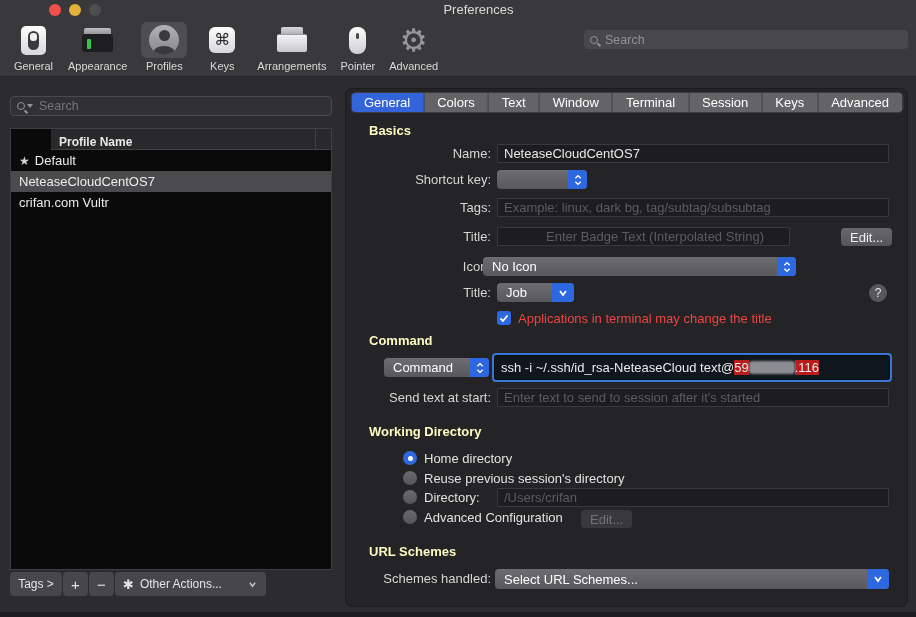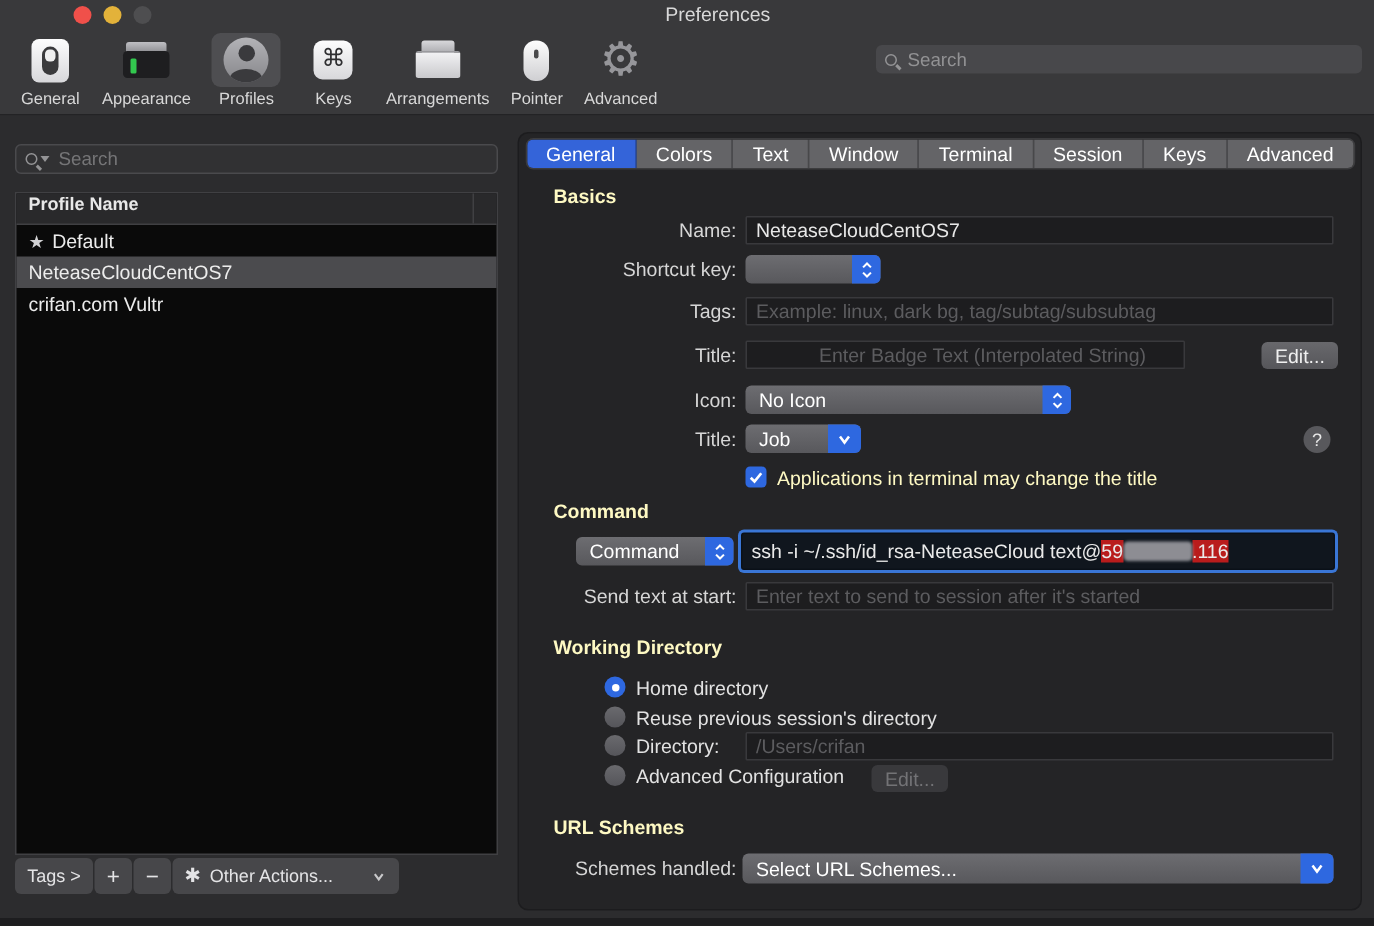--- a/index.html
+++ b/index.html
@@ -50,21 +50,21 @@
   
   .content { position:absolute; top:78px; left:0; right:0; bottom:0; background:#2c2c2e; }
   .bottom-strip { position:absolute; left:0; right:0; bottom:0; height:5px; background:#1d1d1f; }
 
   
   .sb-search { position:absolute; top:18px; left:10px; width:322px; height:20px; background:#313133; border:1px solid #4a4a4d; border-radius:4px; display:flex; align-items:center; padding:0 6px; }
   .sb-search .chev { width:0; height:0; border-left:3.5px solid transparent; border-right:3.5px solid transparent; border-top:4px solid #949496; margin-left:2px; }
   .sb-search .ph { margin-left:6px; color:#757577; font-size:12.5px; }
 
   .ptable { position:absolute; top:50px; left:10px; width:322px; height:442px; background:#0a0a0a; border:1px solid #404043; }
-  .ptable-header { height:21px; background:#29292b; border-bottom:1px solid #404043; display:flex; align-items:flex-start; padding-left:8px; position:relative; }
+  .ptable-header { height:21px; background:#29292b; border-bottom:1px solid #404043; display:flex; align-items:flex-end; padding-left:8px; position:relative;margin-left:40px; }
   .ptable-header .hname { color:#e8e8e8; font-size:12px; font-weight:bold; }
   .ptable-header .hdiv { position:absolute; right:15px; top:0; bottom:0; width:1px; background:#404043; }
   .prow { height:21px; display:flex; align-items:center; padding-left:8px; color:#ececec; font-size:13px; }
   .prow.selected { background:#4b4b4e; }
   .prow .star { color:#d2d2d4; font-size:12px; margin-right:5px; }
 
   .sb-footer { position:absolute; top:494px; left:10px; height:24px; display:flex; gap:1px; }
   .sb-btn { background:#47474a; color:#e4e4e6; font-size:12px; display:flex; align-items:center; justify-content:center; border-radius:4px; height:24px; }
   .sb-btn.tags { width:52px; }
   .sb-btn.plus, .sb-btn.minus { width:25px; font-size:15px; }
@@ -89,21 +89,21 @@
   .popup { position:absolute; height:19px; background:linear-gradient(#6d6d71,#58585c); border-radius:4px; display:flex; align-items:center; color:#fff; font-size:13px; }
   .popup .ptext { padding-left:9px; flex:1; white-space:nowrap; overflow:hidden; }
   .stepper { width:19px; align-self:stretch; background:#2e68e0; border-radius:0 4px 4px 0; display:flex; align-items:center; justify-content:center; flex:none; }
   .ddbtn { width:22px; align-self:stretch; background:#2e68e0; border-radius:0 4px 4px 0; display:flex; align-items:center; justify-content:center; flex:none; }
 
   .btn { position:absolute; height:18px; background:linear-gradient(#68686c,#56565a); border-radius:4px; color:#f0f0f0; font-size:13px; display:flex; align-items:center; justify-content:center; padding:0 9px; }
   .btn.disabled { background:#39393c; color:#737376; }
   .helpbtn { position:absolute; width:18px; height:18px; border-radius:50%; background:#58585c; color:#e8e8e8; font-size:12px; display:flex; align-items:center; justify-content:center; }
 
   .cbx { position:absolute; left:151px; top:1px; width:14px; height:14px; border-radius:3px; background:#2e68e0; display:flex; align-items:center; justify-content:center; }
-  .cbx-label { position:absolute; left:172px; top:1px; color:#fef9c3; font-size:13px; }
+  .cbx-label { position:absolute; left:172px; top:1px; color:#ef4444; font-size:13px; }
 
   .radio { position:absolute; left:57px; top:2px; width:14px; height:14px; border-radius:50%; background:linear-gradient(#6a6a6e,#55555a); }
   .radio.on { background:#2e68e0; }
   .radio.on::after { content:""; position:absolute; left:4.5px; top:4.5px; width:5px; height:5px; border-radius:50%; background:#fff; }
   .radio-label { position:absolute; left:78px; top:2px; color:#e2e2e2; font-size:13px; }
 
   .cmdfield { position:absolute; left:148px; top:0; width:396px; height:25px; background:#10161e; border:1px solid #0a1018; box-shadow:0 0 0 2px #3a76d6; border-radius:2px; display:flex; align-items:center; padding:0 6px; color:#eaeaea; font-size:13px; white-space:nowrap; overflow:hidden; }
   .cmdfield .sel { background:#b91c1c; }
   .redact { display:inline-block; width:46px; height:13px; background:#94949a; border-radius:3px; vertical-align:middle; filter:blur(1.2px); opacity:.95; }
 
@@ -262,21 +262,21 @@
       </div>
 
       <div class="frow" style="top:138px">
         <span class="flabel">Title:</span>
         <input class="tfield" style="width: 293px; padding-left: 48px;" placeholder="Enter Badge Text (Interpolated String)">
         <div class="btn" style="left:495px; top:1px">Edit...</div>
       </div>
 
       <div class="frow" style="top:168px">
         <span class="flabel">Icon:</span>
-        <div class="popup" style="left:151px; width:217px">
+        <div class="popup" style="left:137px; width:313px">
           <span class="ptext">No Icon</span>
           <span class="stepper">
             <svg class="chev2" width="10" height="14" viewBox="0 0 10 16">
                 <path d="M2 6 L5 3 L8 6" stroke="#fff" stroke-width="1.6" fill="none"></path>
                 <path d="M2 10 L5 13 L8 10" stroke="#fff" stroke-width="1.6" fill="none"></path>
               </svg>
           </span>
         </div>
       </div>
 

